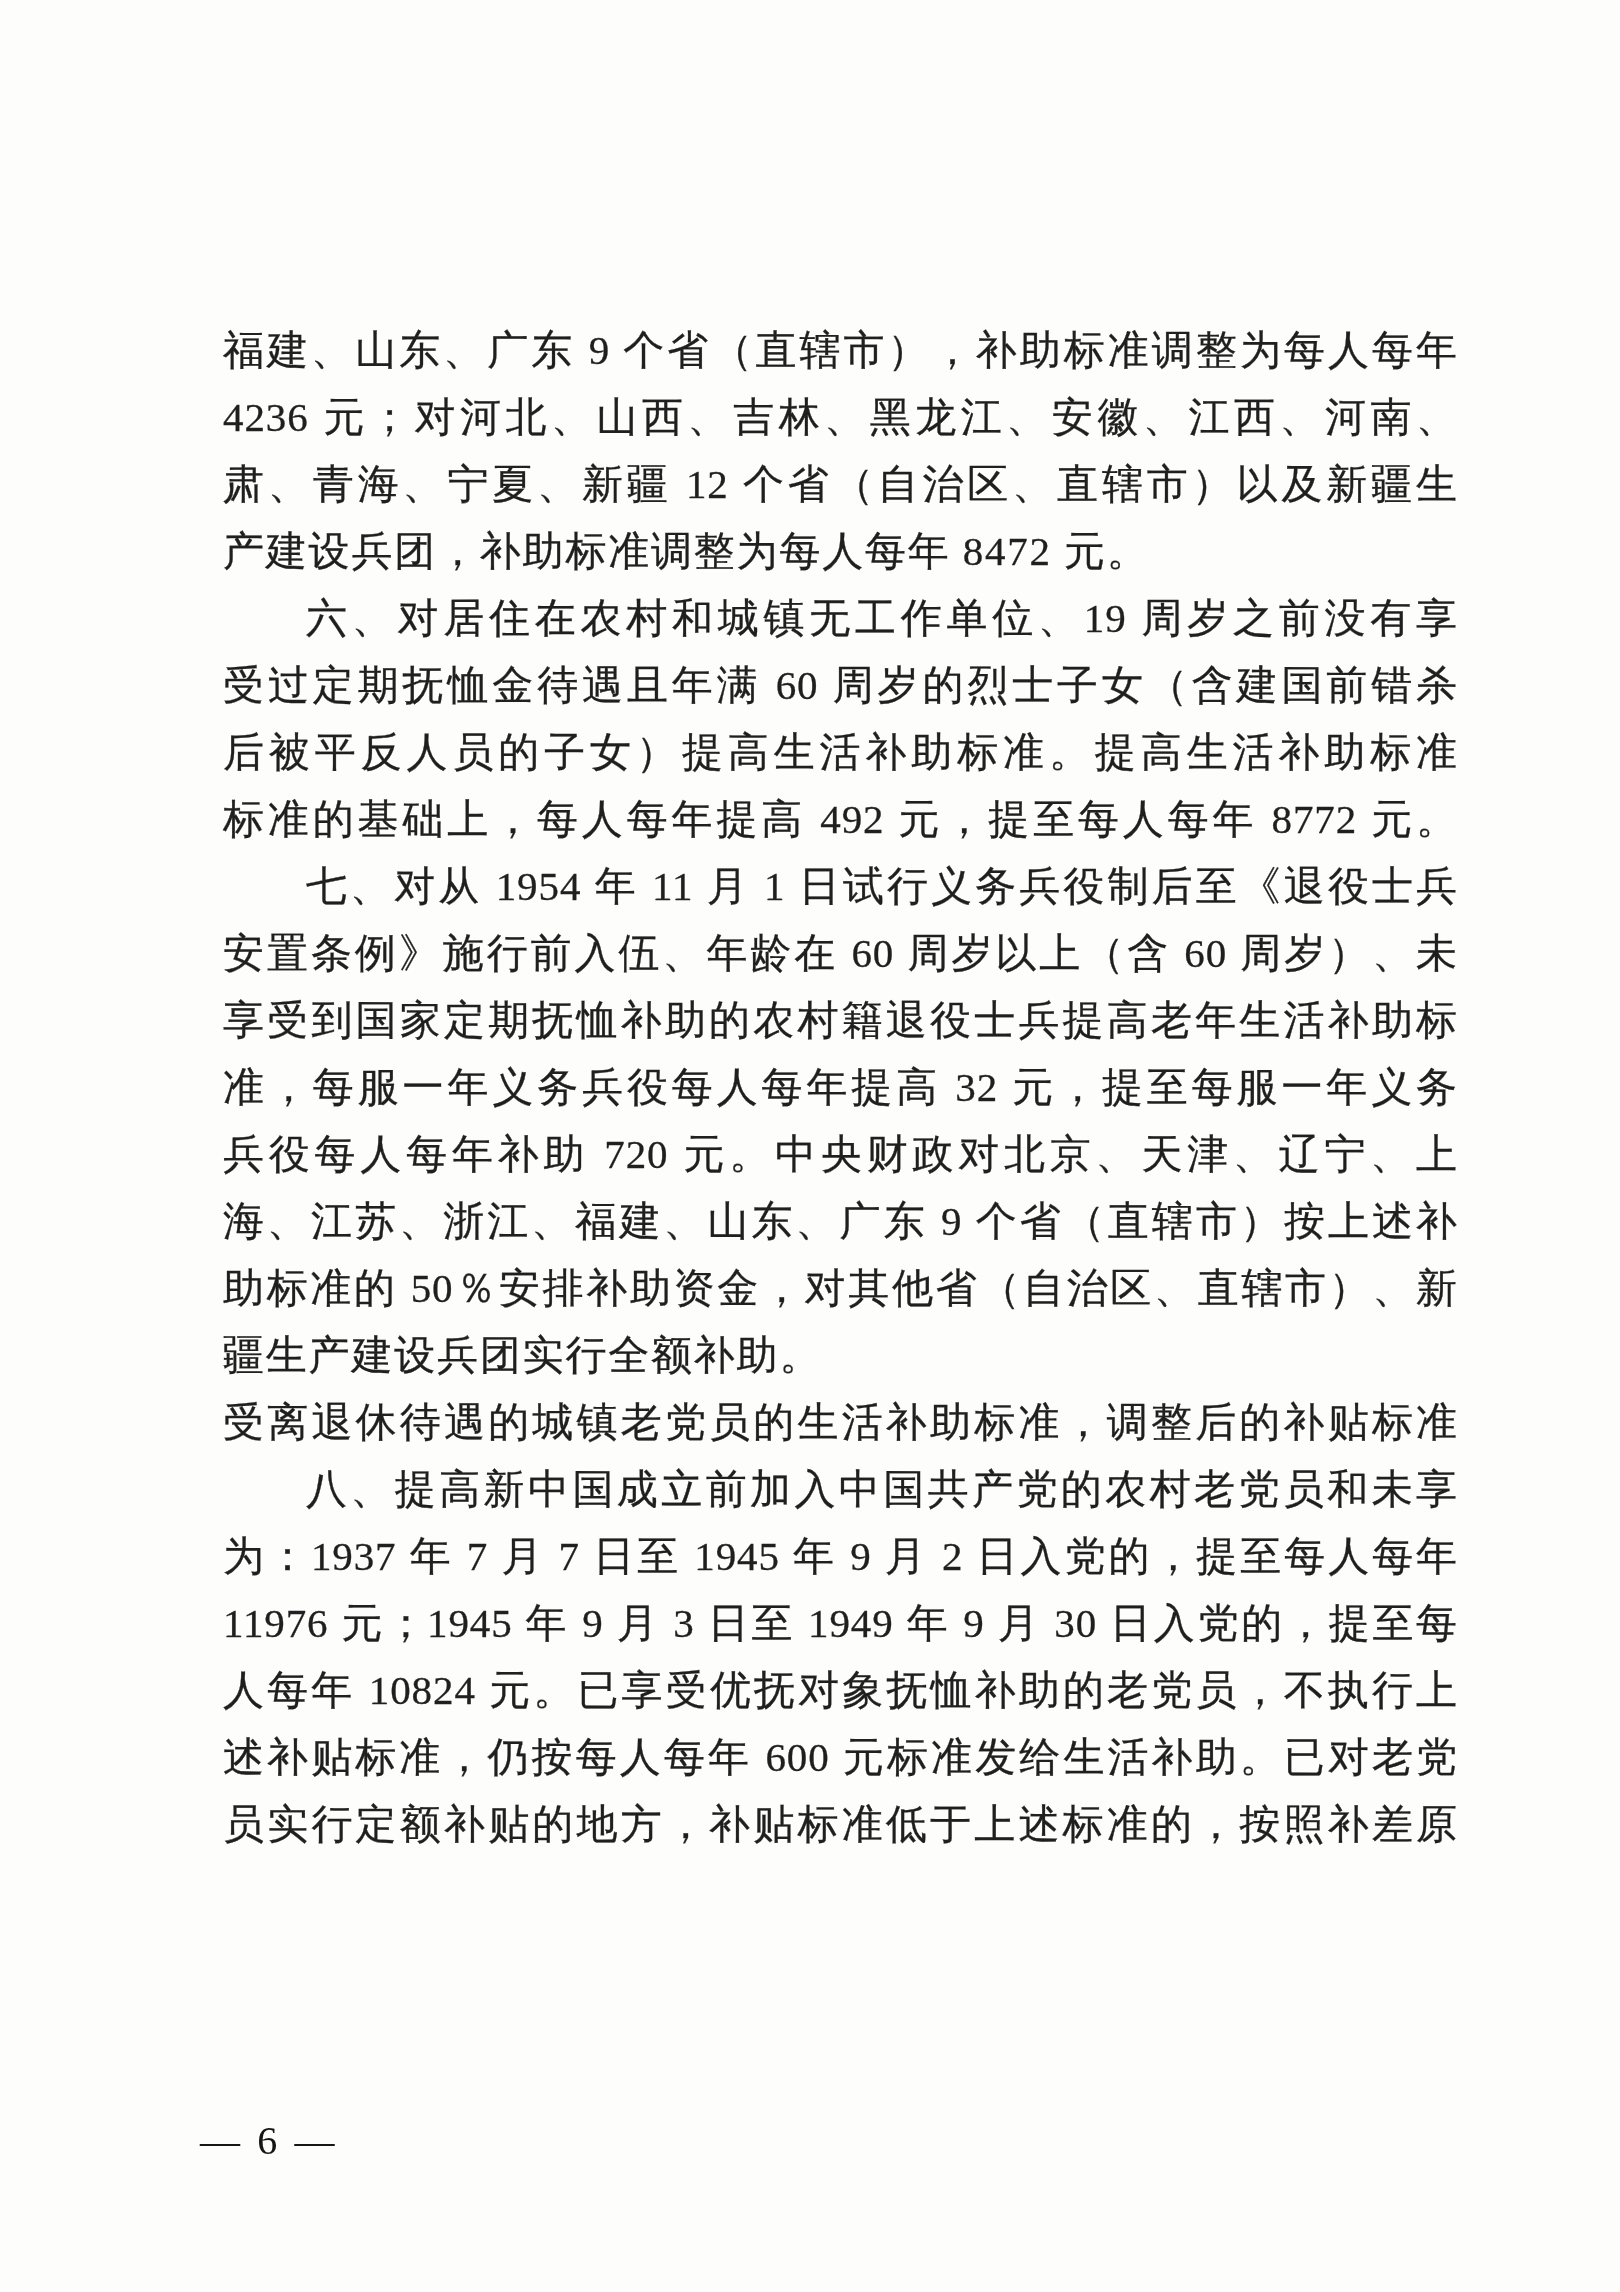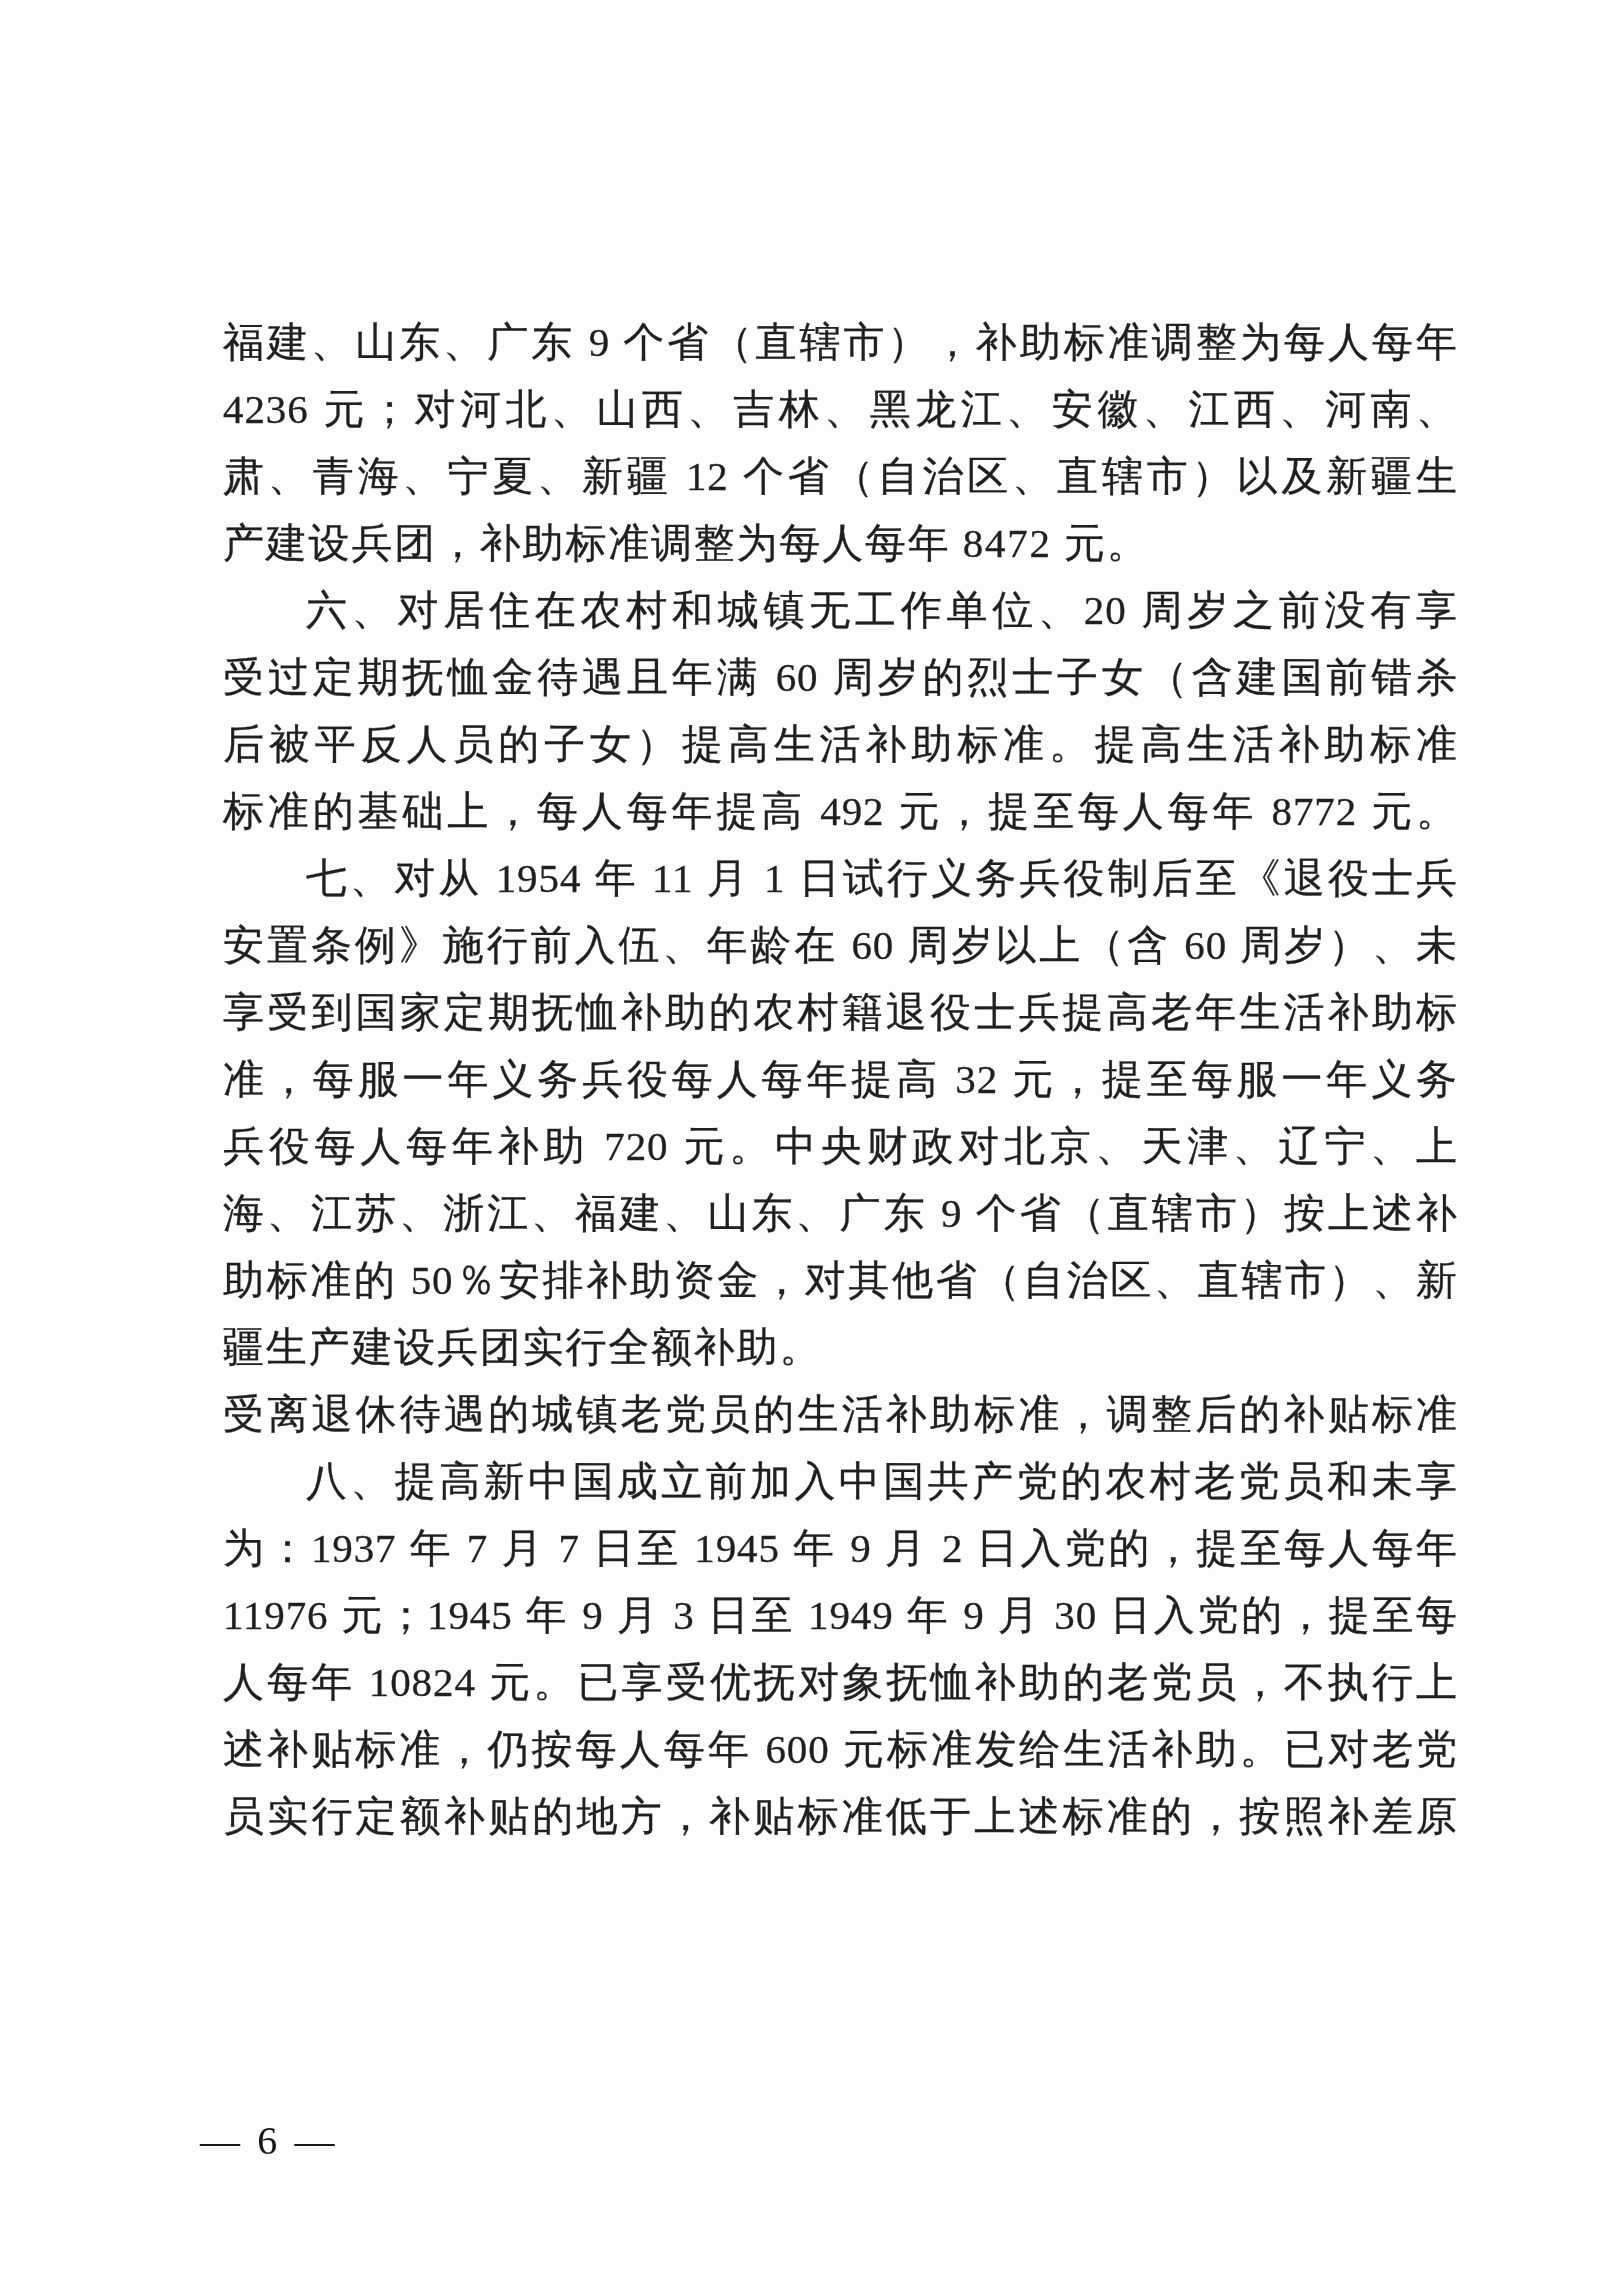--- a/index.html
+++ b/index.html
@@ -12,21 +12,21 @@
     width: 1621px;
     height: 2293px;
     background: #fdfdfc;
     overflow: hidden;
     font-family: "Liberation Serif", serif;
     color: #1f1f1f;
   }
   .textblock {
     position: absolute;
     left: 223px;
-    top: 309px;
+    top: 317px;
     width: 1235px;
   }
   .line {
     height: 67px;
     line-height: 67px;
     font-size: 41px;
     letter-spacing: 0.9px;
     white-space: normal;
     text-align: justify;
     text-align-last: justify;
@@ -53,21 +53,21 @@
 </style>
 </head>
 <body>
 
 <div class="page">
   <div class="textblock">
     <div class="line">福建、山东、广东 9 个省（直辖市），补助标准调整为每人每年</div>
     <div class="line">4236 元；对河北、山西、吉林、黑龙江、安徽、江西、河南、</div>
     <div class="line">肃、青海、宁夏、新疆 12 个省（自治区、直辖市）以及新疆生</div>
     <div class="line end">产建设兵团，补助标准调整为每人每年 8472 元。</div>
-    <div class="line indent">六、对居住在农村和城镇无工作单位、20 周岁之前没有享</div>
+    <div class="line indent">六、对居住在农村和城镇无工作单位、19 周岁之前没有享</div>
     <div class="line">受过定期抚恤金待遇且年满 60 周岁的烈士子女（含建国前错杀</div>
     <div class="line">后被平反人员的子女）提高生活补助标准。提高生活补助标准</div>
     <div class="line">标准的基础上，每人每年提高 492 元，提至每人每年 8772 元。</div>
     <div class="line indent">七、对从 1954 年 11 月 1 日试行义务兵役制后至《退役士兵</div>
     <div class="line">安置条例》施行前入伍、年龄在 60 周岁以上（含 60 周岁）、未</div>
     <div class="line">享受到国家定期抚恤补助的农村籍退役士兵提高老年生活补助标</div>
     <div class="line">准，每服一年义务兵役每人每年提高 32 元，提至每服一年义务</div>
     <div class="line">兵役每人每年补助 720 元。中央财政对北京、天津、辽宁、上</div>
     <div class="line">海、江苏、浙江、福建、山东、广东 9 个省（直辖市）按上述补</div>
     <div class="line">助标准的 50％安排补助资金，对其他省（自治区、直辖市）、新</div>

